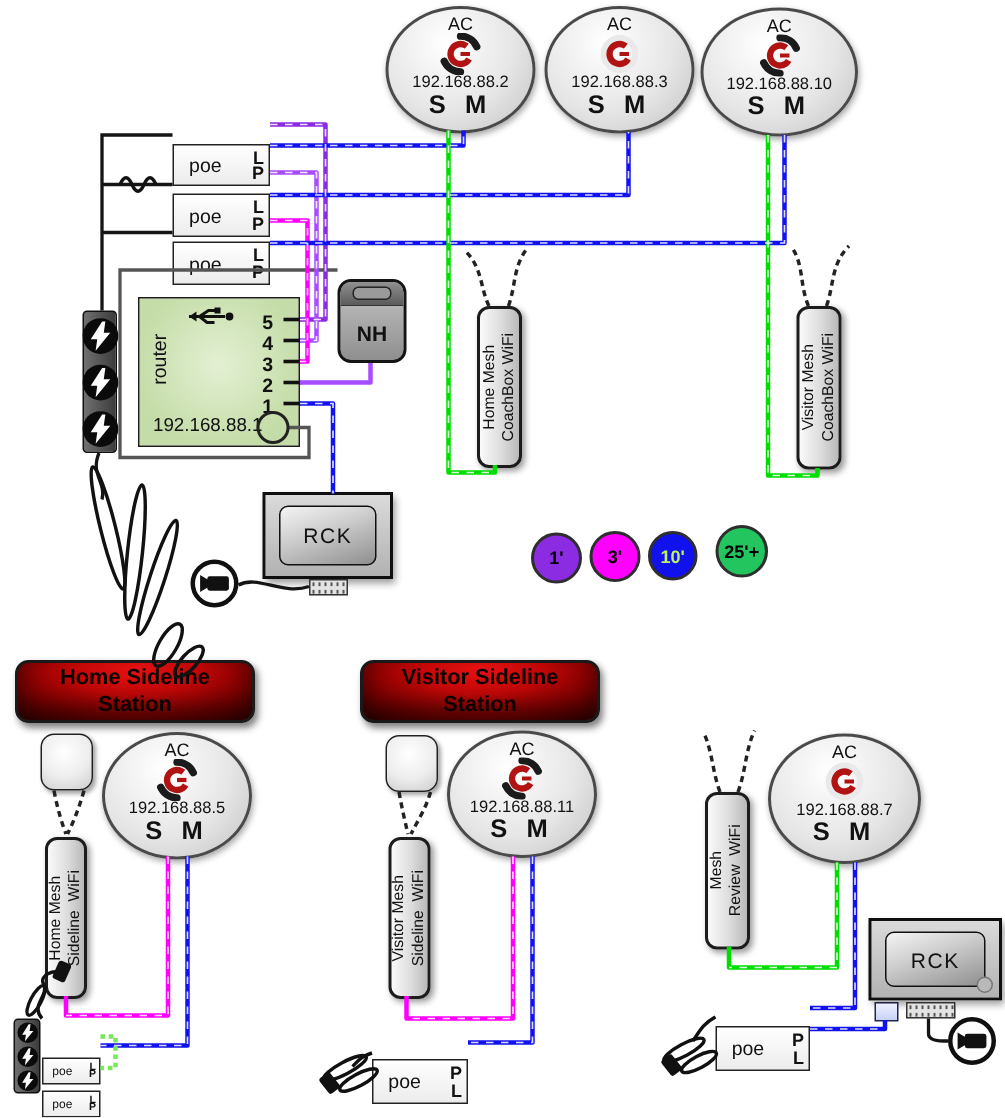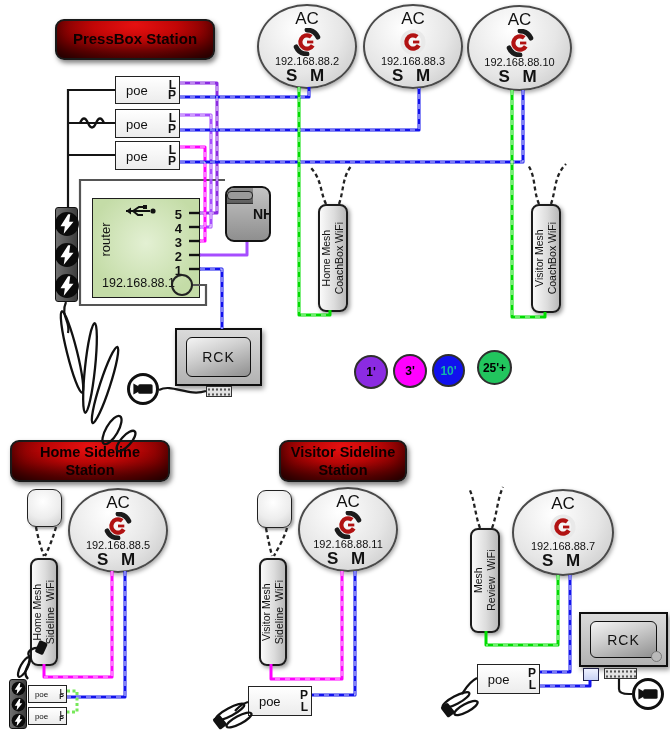--- a/index.html
+++ b/index.html
@@ -12,27 +12,27 @@
   .station-title{display:flex;align-items:center;justify-content:center;text-align:center;
     font-weight:bold;font-size:15px;line-height:1.25;color:#0d0000;white-space:pre-line;
     background:radial-gradient(ellipse at 50% 8%, #ea1212 0%, #c40707 38%, #6f0000 78%, #380000 100%);
     border:2px solid #1a1a1a;border-radius:9px;box-shadow:2px 3px 5px rgba(0,0,0,.5),
     inset 0 -10px 16px rgba(0,0,0,.45);}
 
   
   .ap{border:2px solid #4a4a4a;border-radius:50%;
     background:radial-gradient(ellipse at 40% 28%, #ffffff 0%, #e6e6e6 55%, #c2c2c2 100%);
     display:flex;flex-direction:column;align-items:center;box-shadow:1px 2px 4px rgba(0,0,0,.35);}
-  .ap .ac{font-size:17px;margin-top:3px;}
+  .ap .ac{font-size:12px;margin-top:3px;}
   .ap .ip{font-size:11px;line-height:1.1;}
   .ap .sm{font-size:17px;font-weight:bold;letter-spacing:4px;line-height:1.1;}
   .logo{width:28px;height:28px;margin:-1px 0;}
 
   
-  .poe{background:linear-gradient(#ffffff,#ececec);border:1.6px solid #222;position:absolute;}
+  .poe{background:linear-gradient(#ffffff,#ececec);border:1.6px solid #222;position:absolute;margin-top:20px;}
   .poe .lbl{position:absolute;left:16%;top:50%;transform:translateY(-50%);font-size:13px;}
   .poe .pt{position:absolute;right:3px;font-size:12px;font-weight:bold;line-height:1;}
   .poe .pt.top{top:2px;} .poe .pt.bot{bottom:2px;}
   .poe.small .lbl{font-size:8px;} .poe.small .pt{font-size:7px;right:2px;}
 
   
   .router{background:radial-gradient(circle at 50% 45%, #e3f0d3 0%, #c4dca7 75%);
     border:1.8px solid #1d1d1d;}
   .router .vwrap{position:absolute;left:2px;top:8px;bottom:26px;width:22px;display:flex;
     align-items:center;justify-content:center;}
@@ -42,21 +42,21 @@
 
   
   .vbox{border:2px solid #1c1c1c;border-radius:8px;
     background:linear-gradient(90deg,#fafafa 0%,#dcdcdc 55%,#b9b9b9 100%);
     display:flex;align-items:center;justify-content:center;box-shadow:2px 2px 4px rgba(0,0,0,.4);}
   .vbox .vtext{transform:rotate(-90deg);white-space:pre;text-align:center;font-size:10.5px;
     line-height:1.25;color:#111;}
 
   
   .nh{background:linear-gradient(#c4c4c4,#8f8f8f);border:2px solid #141414;border-radius:9px;
-    overflow:hidden;display:flex;}
+    overflow:hidden;display:flex;flex-direction:column;}
   .nh-head{height:15px;background:linear-gradient(#909090,#5c5c5c);border-bottom:1.5px solid #333;
     display:flex;align-items:center;justify-content:center;}
   .nh-oval{width:24px;height:7px;border:1.6px solid #222;border-radius:4px;background:#9a9a9a;}
   .nh-body{flex:1;display:flex;align-items:center;justify-content:center;font-size:14px;font-weight:bold;}
 
   
   .pstrip{background:linear-gradient(90deg,#707070,#3c3c3c);border:1.6px solid #101010;
     border-radius:3px;display:flex;flex-direction:column;align-items:center;justify-content:space-around;}
   .bolt{display:block;}
 
@@ -199,21 +199,20 @@
       <ellipse cx="230" cy="712" rx="4" ry="16" fill="none" stroke="#111" stroke-width="2.3" transform="rotate(62 230 712)"></ellipse>
       <ellipse cx="239" cy="720" rx="4" ry="14" fill="none" stroke="#111" stroke-width="2.3" transform="rotate(62 239 720)"></ellipse>
       <rect x="215" y="716" width="9" height="13" rx="2" fill="#111" transform="rotate(-38 219 722)"></rect>
       <path class="scri" d="M477,678 C469,682 466,688 462,694"></path>
       <ellipse cx="456" cy="700" rx="4" ry="15" fill="none" stroke="#111" stroke-width="2.3" transform="rotate(62 456 700)"></ellipse>
       <ellipse cx="466" cy="708" rx="4" ry="13" fill="none" stroke="#111" stroke-width="2.3" transform="rotate(62 466 708)"></ellipse>
       <rect x="443" y="704" width="9" height="13" rx="2" fill="#111" transform="rotate(-38 447 710)"></rect>
     </g>
   </svg>
 
-  <div class="dev station-title" style="left:55px;top:19px;width:160px;height:41px;">PressBox Station</div>
 
   <div class="dev poe" style="left:115px;top:76px;width:65px;height:28px;">
     <span class="lbl">poe</span>
     <span class="pt top">L</span>
     <span class="pt bot">P</span>
   </div>
   <div class="dev poe" style="left:115px;top:109px;width:65px;height:29px;">
     <span class="lbl">poe</span>
     <span class="pt top">L</span>
     <span class="pt bot">P</span>
@@ -314,21 +313,21 @@
   <div class="dev connector" style="left:206px;top:386px;width:26px;height:11px;"></div>
   <div class="dev camera" style="left:127px;top:373px;width:32px;height:32px;">
     <svg width="24" height="16" viewBox="0 0 30 20">
         <path d="M10 7 L3 3 V17 L10 13 Z" fill="#111"></path>
         <rect x="9" y="4" width="18" height="12" rx="2" fill="#111"></rect>
       </svg>
   </div>
 
   <div class="dev legend-dot" style="left: 354px; top: 355px; width: 34px; height: 34px; background: rgb(139, 43, 226);">1'</div>
   <div class="dev legend-dot" style="left: 393px; top: 354px; width: 34px; height: 34px; background: rgb(255, 0, 255);">3'</div>
-  <div class="dev legend-dot" style="left: 432px; top: 354px; width: 33px; height: 33px; color: #14b8a6; background: rgb(17, 17, 238);">10'</div>
+  <div class="dev legend-dot" style="left: 432px; top: 354px; width: 33px; height: 33px; color: #bef264; background: rgb(17, 17, 238);">10'</div>
   <div class="dev legend-dot" style="left: 477px; top: 350px; width: 35px; height: 35px; background: #22c55e;">25'+</div>
 
   <div class="dev station-title" style="left:10px;top:440px;width:160px;height:42px;font-size:14.5px;">Home Sideline
 Station</div>
   <div class="dev sdev" style="left:27px;top:489px;width:35px;height:38px;"></div>
   <div class="dev vbox" style="left:30px;top:558px;width:28px;height:108px;">
     <span class="vtext">Home Mesh
 Sideline  WiFi</span>
   </div>
   <div class="dev ap" style="left:68px;top:488px;width:100px;height:85px;">
@@ -360,21 +359,21 @@
     <span class="lbl">poe</span>
     <span class="pt top">L</span>
     <span class="pt bot">P</span>
   </div>
   <div class="dev poe small" style="left:28px;top:707px;width:39px;height:18px;">
     <span class="lbl">poe</span>
     <span class="pt top">L</span>
     <span class="pt bot">P</span>
   </div>
 
-  <div class="dev station-title" style="left:240px;top:440px;width:128px;height:42px;font-size:14.5px;margin-left:39px;">Visitor Sideline
+  <div class="dev station-title" style="left:240px;top:440px;width:160px;height:42px;font-size:14.5px;">Visitor Sideline
 Station</div>
   <div class="dev sdev" style="left:257px;top:490px;width:35px;height:38px;"></div>
   <div class="dev vbox" style="left:259px;top:558px;width:28px;height:108px;">
     <span class="vtext">Visitor Mesh
 Sideline  WiFi</span>
   </div>
   <div class="dev ap" style="left:298px;top:487px;width:100px;height:85px;">
     <span class="ac">AC</span>
     <svg class="logo" viewBox="0 0 40 40">
       <path d="M20 3 a17 17 0 0 1 15.5 10" stroke="#1b1b1b" stroke-width="7" fill="none" stroke-linecap="round"></path>

